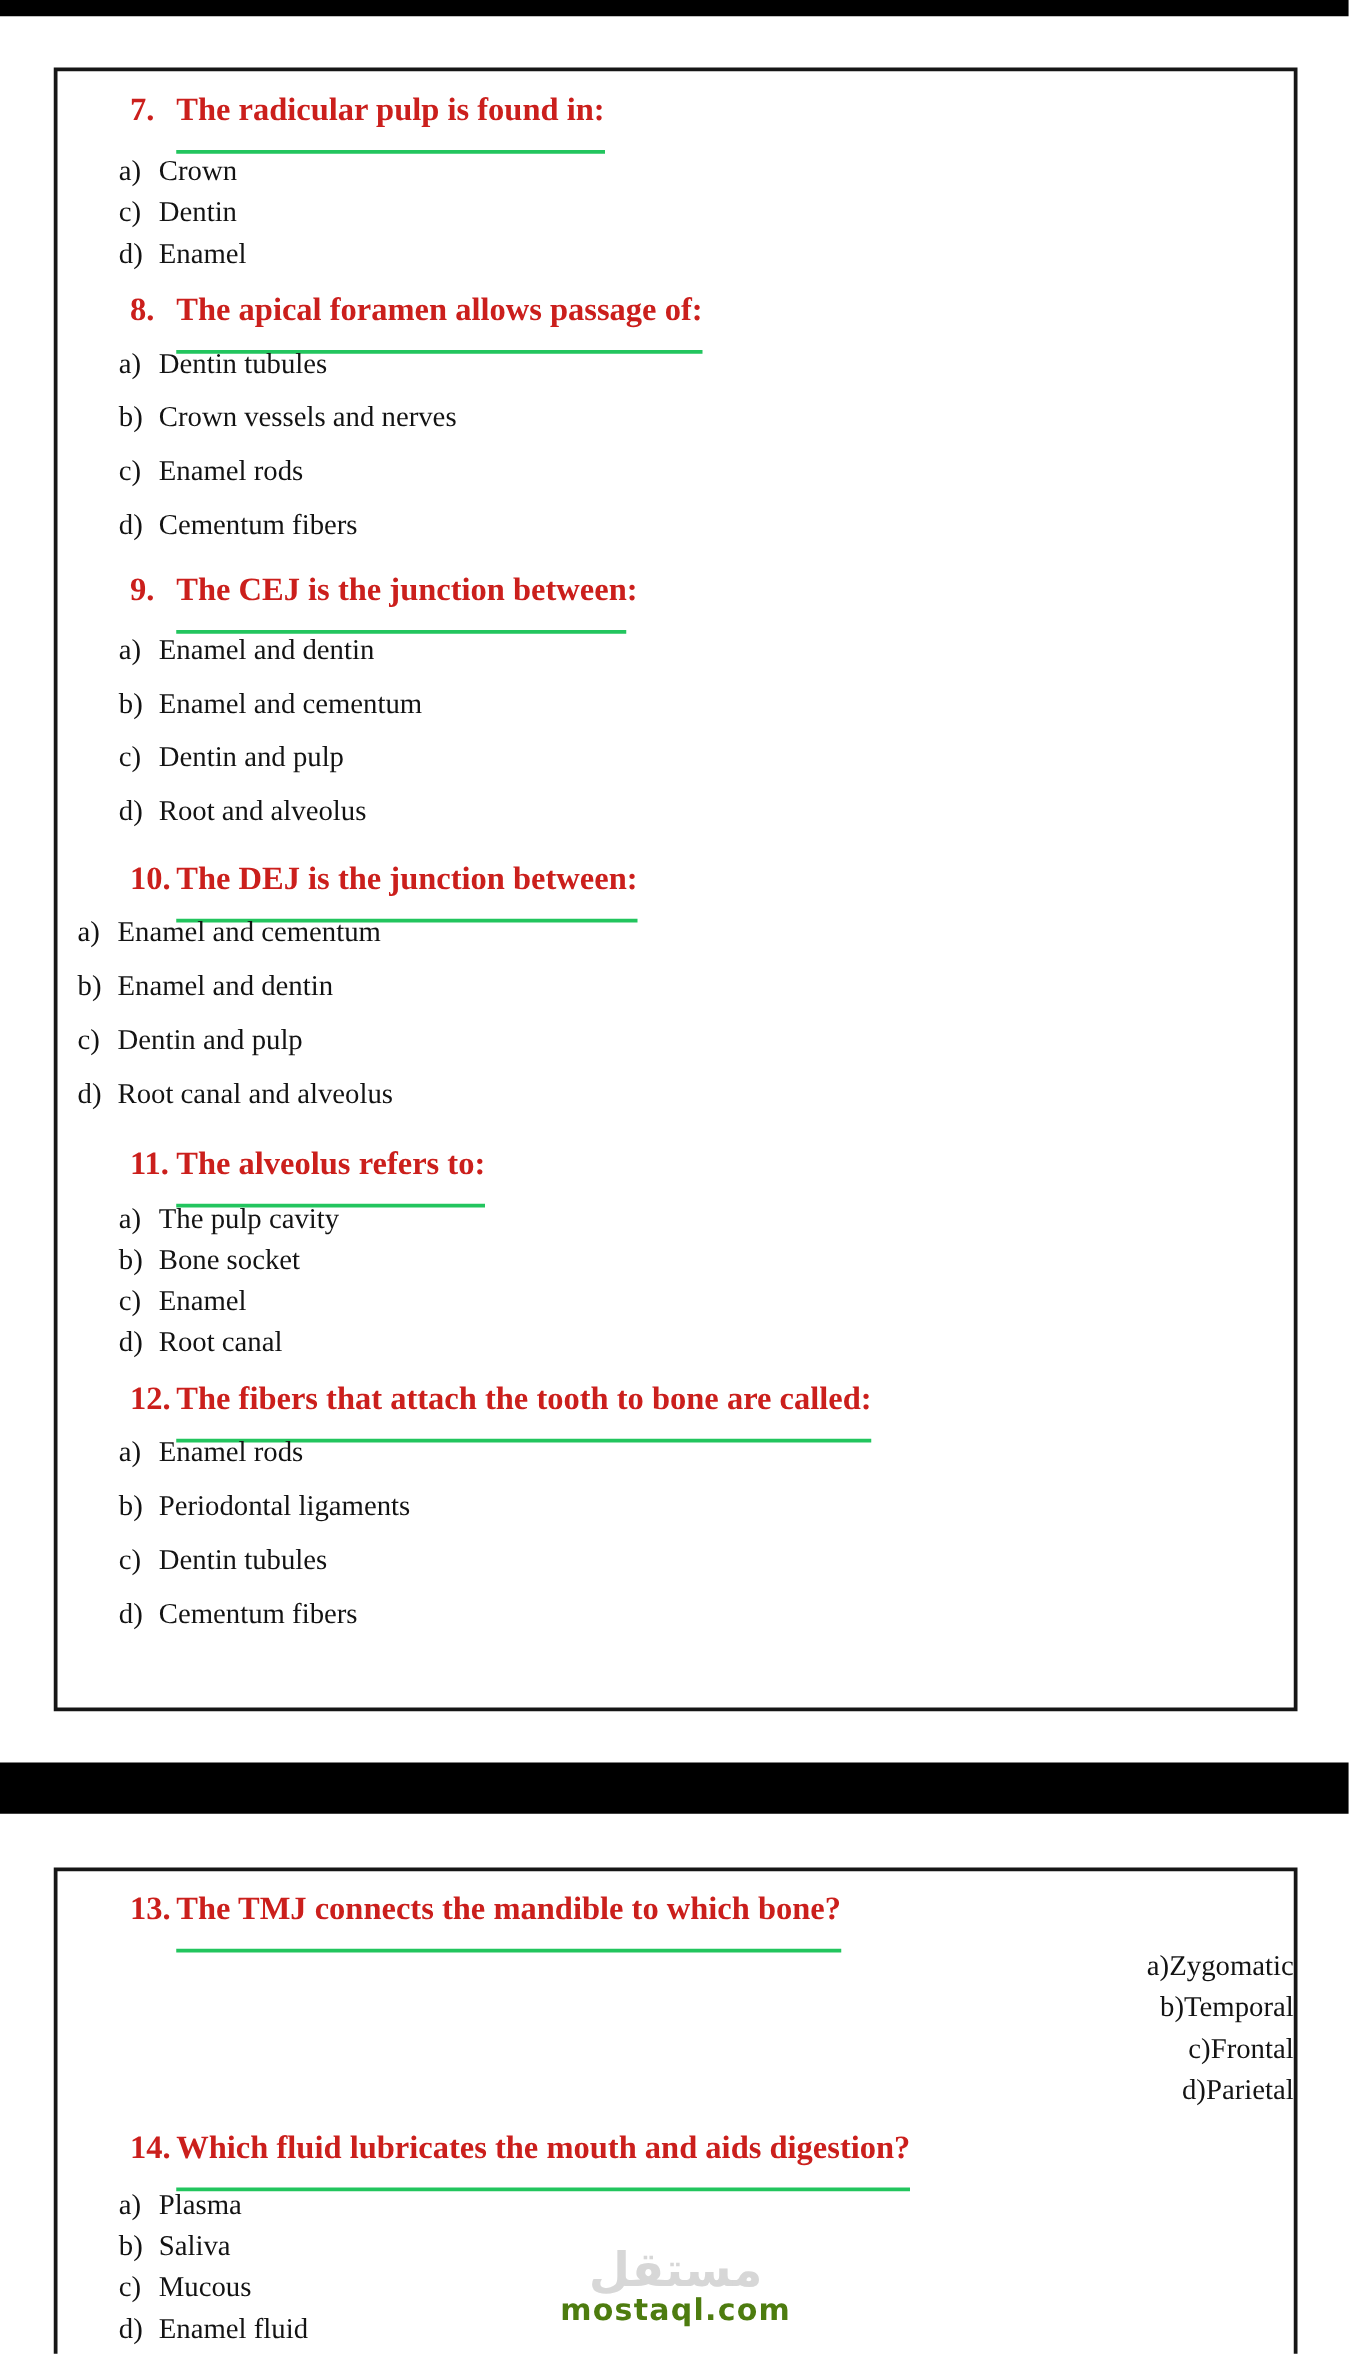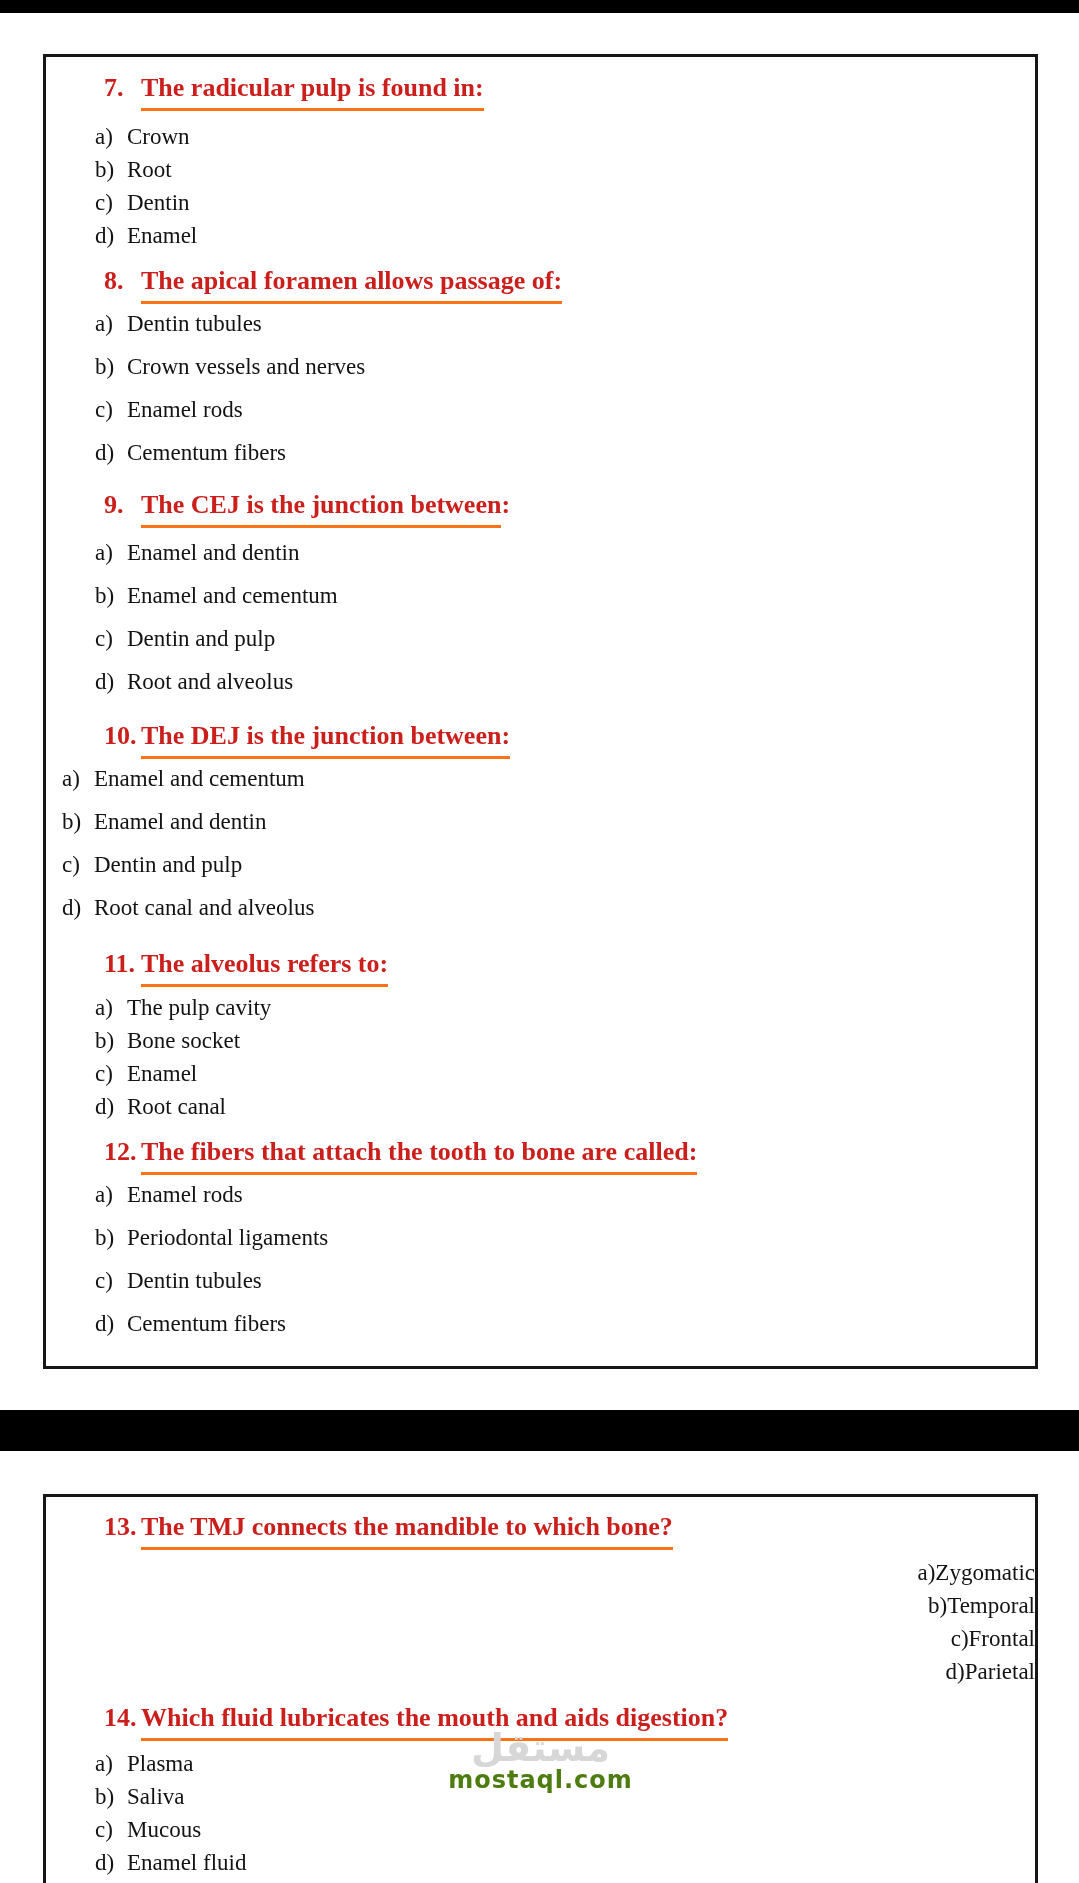--- a/index.html
+++ b/index.html
@@ -30,36 +30,36 @@
     font-size: 26px;
     font-weight: bold;
     color: #cb1f1c;
     white-space: nowrap;
   }
   .q-num {
     display: inline-block;
     width: 37px;
   }
   .q-text {
-    border-bottom: 3px solid #f97316;
-    padding-bottom: 6px;
+    border-bottom: 3px solid #22c55e;
+    padding-bottom: 18px;
   }
   .options {
     list-style: none;
     margin: 0; padding: 0 0 0 49px;
     color: #131313;
     font-size: 23px;
   }
   .options li { white-space: nowrap; }
   .options.tight li { line-height: 33px; }
   .options.wide  li { line-height: 43px; }
   .opt-letter { display: inline-block; width: 32px; }
   .watermark {
     position: absolute;
-    left: 43px; width: 995px; top: 1728px;
+    left: 43px; width: 995px; top: 1796px;
     text-align: center;
     pointer-events: none;
     font-family: "DejaVu Sans", sans-serif;
   }
   .watermark .wm-arabic {
     font-size: 38px; line-height: 40px;
     font-weight: bold;
     color: #d7d7d7;
   }
   .watermark .wm-domain {
@@ -73,21 +73,20 @@
 <body>
 
 <div class="bar top"></div>
 
 <div class="page page-1">
 
   <div class="question" style="margin-top:14px;">
     <div class="q-title"><span class="q-num">7.</span><span class="q-text">The radicular pulp is found in:</span><span class="q-suffix"></span></div>
     <ul class="options tight" style="margin-top:15px;">
       <li><span class="opt-letter">a)</span><span class="opt-text">Crown</span></li>
-      <li><span class="opt-letter">b)</span><span class="opt-text">Root</span></li>
       <li><span class="opt-letter">c)</span><span class="opt-text">Dentin</span></li>
       <li><span class="opt-letter">d)</span><span class="opt-text">Enamel</span></li>
     </ul>
   </div>
 
   <div class="question" style="margin-top:12px;">
     <div class="q-title"><span class="q-num">8.</span><span class="q-text">The apical foramen allows passage of:</span><span class="q-suffix"></span></div>
     <ul class="options wide" style="margin-top:4px;">
       <li><span class="opt-letter">a)</span><span class="opt-text">Dentin tubules</span></li>
       <li><span class="opt-letter">b)</span><span class="opt-text">Crown vessels and nerves</span></li>

